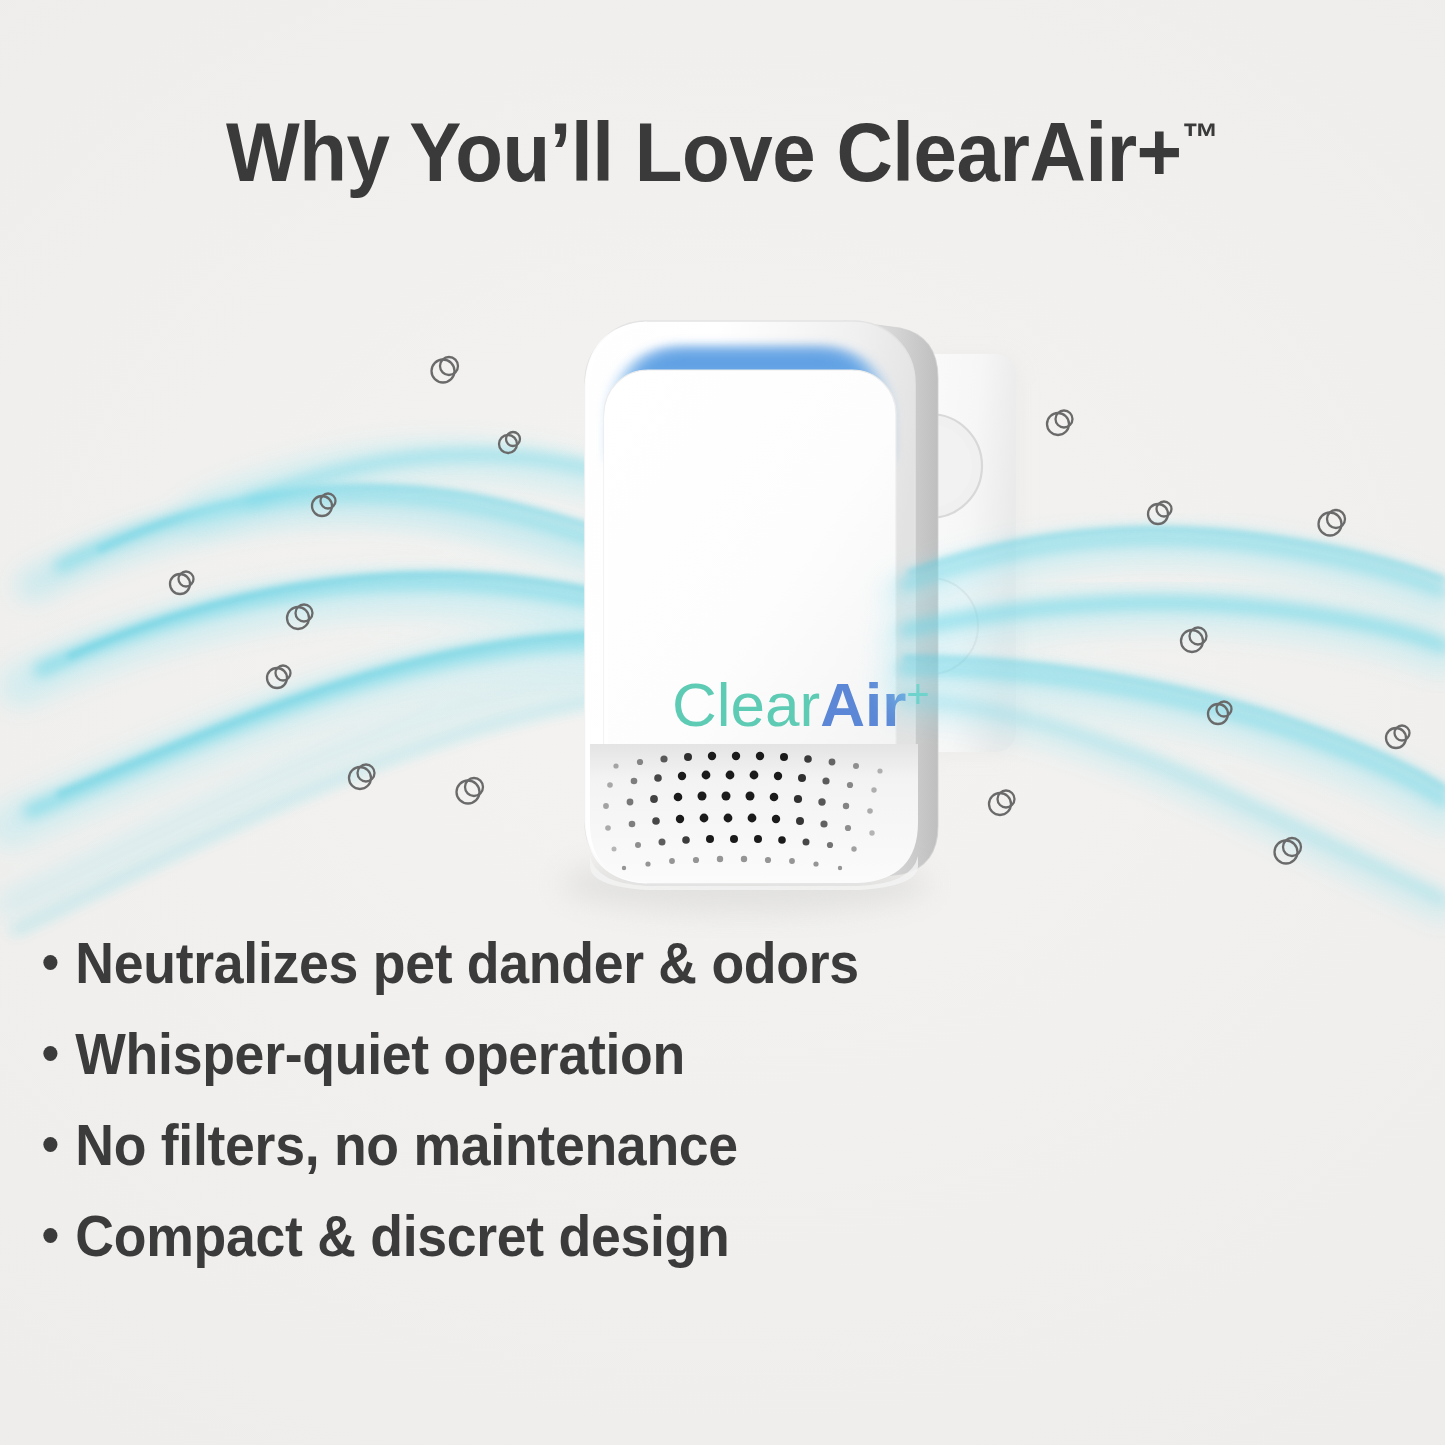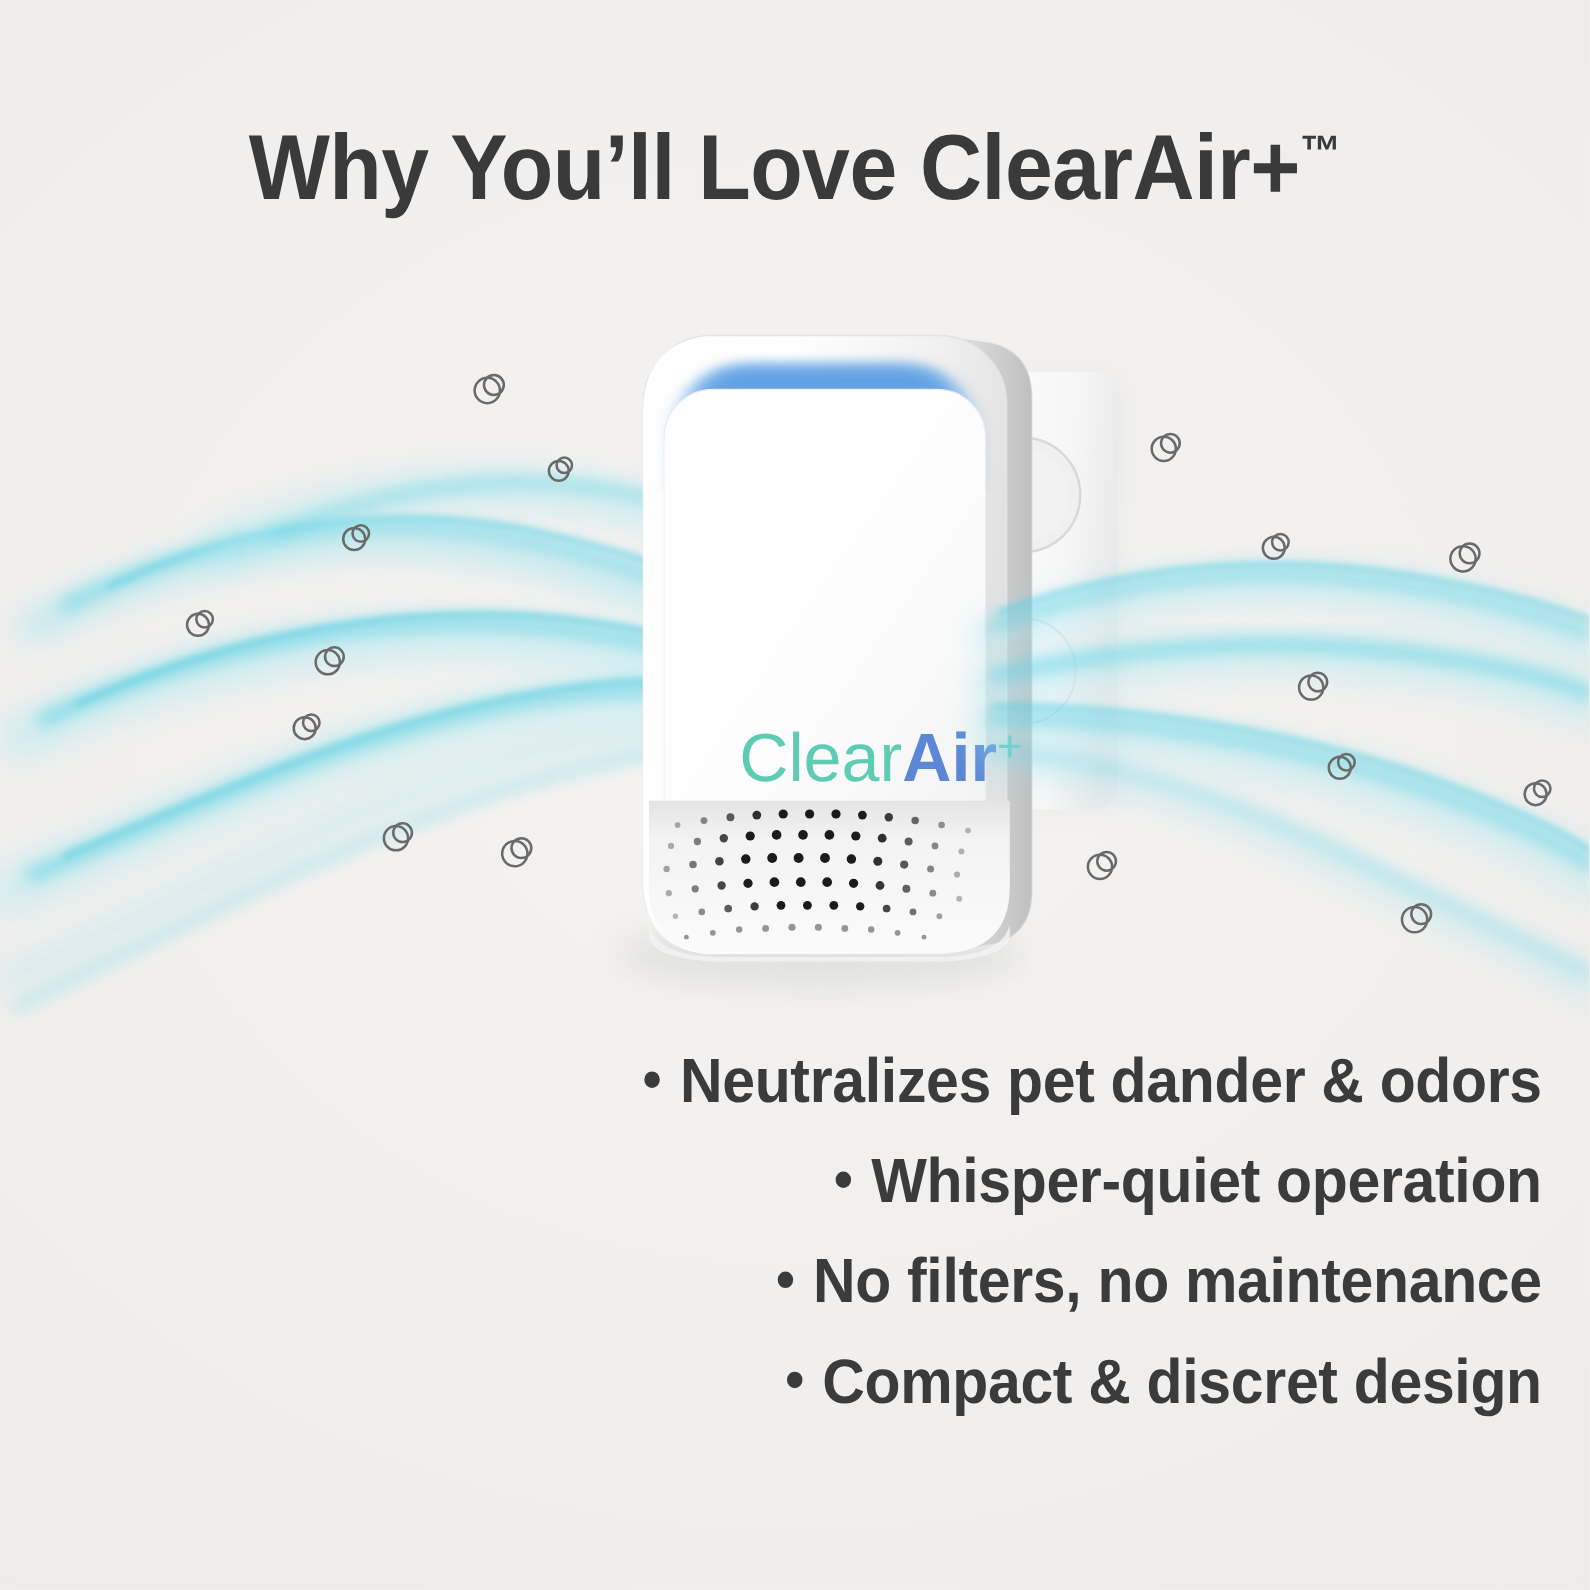--- a/index.html
+++ b/index.html
@@ -43,37 +43,37 @@
   #headline .tm {
     font-size: 40px;
     vertical-align: 30px;
     letter-spacing: 0px;
   }
 
   
   #hero {
     position: absolute;
     left: 0;
-    top: 250px;
+    top: 266px;
     width: 1445px;
     height: 690px;
   }
   #hero svg {
     display: block;
     width: 1445px;
     height: 690px;
   }
 
   
   #bullets {
     position: absolute;
     left: 0;
-    top: 955px;
-    width: 1445px;
-    text-align: right;
+    top: 935px;
+    width: 1445px;
+    text-align: left;
   }
   .bullet-line {
     font-family: "Liberation Sans", sans-serif;
     font-size: 57px;
     font-weight: bold;
     color: #3b3b3b;
     line-height: 1.0;
     margin: 0 0 34px 0;
     white-space: nowrap;
     letter-spacing: -0.3px;

